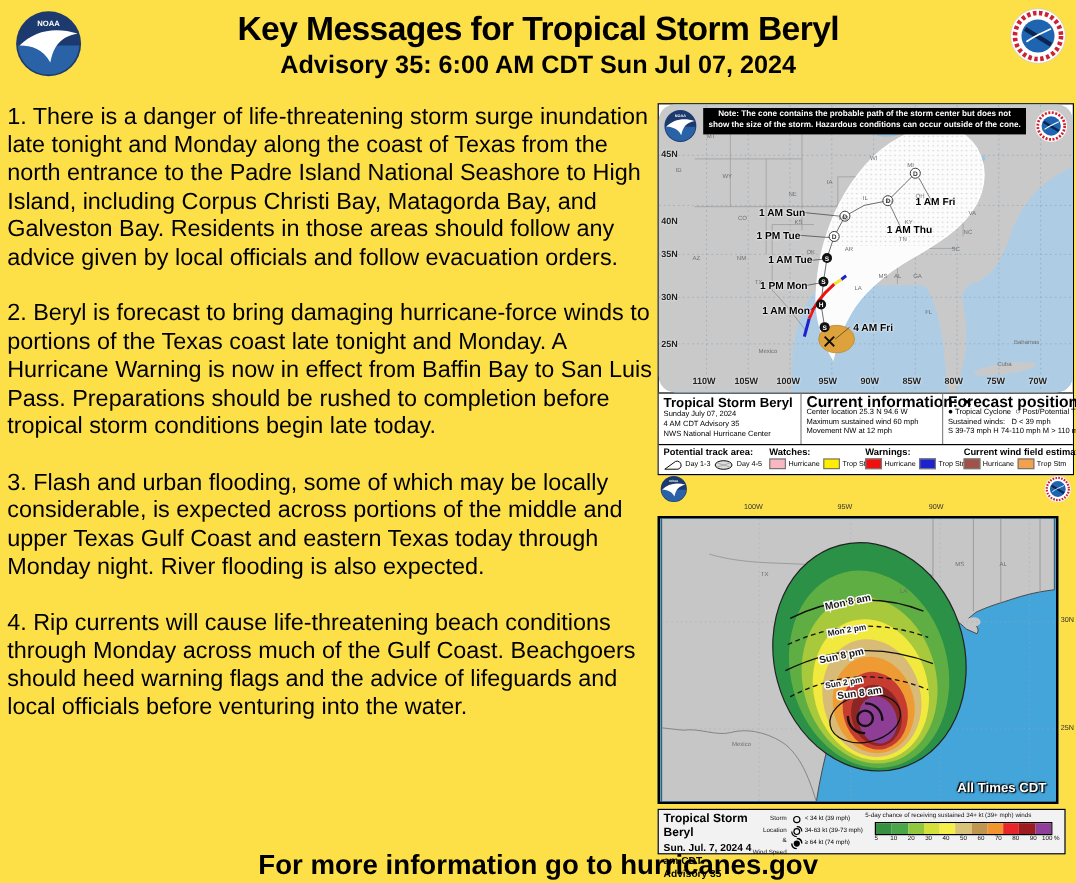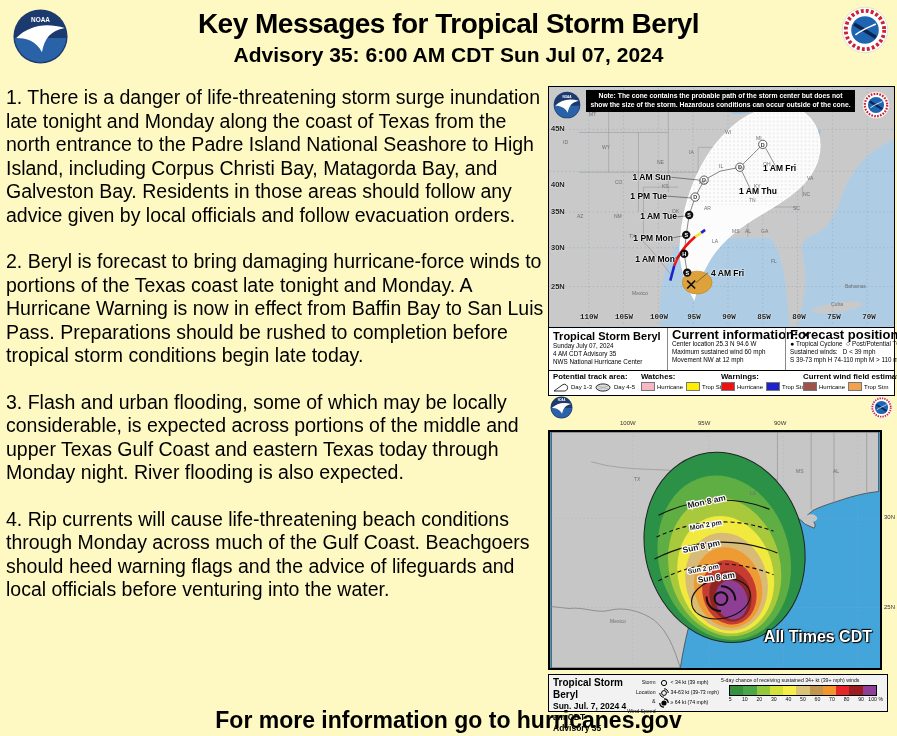--- a/index.html
+++ b/index.html
@@ -1,35 +1,35 @@
 <!DOCTYPE html>
 <html><head>
 <meta charset="utf-8">
 <style>
   html,body{margin:0;padding:0;background:#fff;}
-  .page{position:relative;width:897px;height:736px;background:#fef9c3;
+  .page{position:relative;width:897px;height:736px;background:#fde047;
         font-family:"Liberation Sans",sans-serif;color:#000;overflow:hidden;}
   
   .hdr-title{position:absolute;left:0;right:0;top:8px;text-align:center;
              font-size:28px;font-weight:bold;letter-spacing:-0.5px;}
   .hdr-sub{position:absolute;left:0;right:0;top:43px;text-align:center;
            font-size:21px;font-weight:bold;}
   .logo{position:absolute;}
   
   .messages{position:absolute;left:6px;top:86px;width:538px;
             font-size:19.5px;line-height:23.5px;color:#000;}
   .messages p{margin:0 0 23px 0;}
   
   .cone-panel{position:absolute;left:548px;top:86px;width:345px;border:1.5px solid #000;background:#fff;}
-  .map-area{position:relative;width:100%;height:240px;background:#aecde5;overflow:hidden;}
+  .map-area{position:relative;width:100%;height:240px;background:#aecde5;overflow:hidden;border-radius:14px;}
   .note-box{position:absolute;left:37px;top:3px;width:263px;background:#000;color:#fff;
             font-size:6.8px;font-weight:bold;text-align:center;line-height:1.3;padding:2px 3px;}
   .lat-lab,.lon-lab{position:absolute;font-size:7.5px;font-weight:bold;color:#222;
             text-shadow:0 0 2px #fff;}
-  .lon-lab{width:24px;text-align:center;font-family:Liberation Mono, monospace;}
+  .lon-lab{width:24px;}
   .tm{position:absolute;font-size:8.5px;font-weight:bold;white-space:nowrap;
       text-shadow:0 0 2px #fff,0 0 2px #fff;}
   .tm.ra{width:48px;text-align:right;}
   .st{position:absolute;font-size:5px;color:#6e6e6e;white-space:nowrap;}
   
   .info-bar{display:flex;border-top:1.5px solid #000;height:42px;background:#fff;}
   .info-col{padding:2px 4px;box-sizing:border-box;}
   .info-col+.info-col{border-left:1px solid #888;}
   .ic1{width:118px;} .ic2{width:118px;} .ic3{width:107px;}
   .info-h{font-size:13px;font-weight:bold;line-height:10px;white-space:nowrap;}
@@ -47,21 +47,21 @@
   
   .arrival-wrap{position:absolute;left:548px;top:396px;width:347px;}
   .arrival-title{position:relative;height:24px;}
   .arrival-title .t{position:absolute;left:30px;right:30px;top:4px;text-align:center;
                     font-size:11.5px;font-weight:bold;color:#e01f1f;}
   .axis-top{position:relative;height:10px;}
   .ax{position:absolute;font-size:6px;color:#333;top:0;}
   .arrival-map{position:relative;width:330px;height:236px;border:2px solid #000;
                background:#44a5da;overflow:hidden;}
   .rlab{position:absolute;left:336px;font-size:6px;color:#333;}
-  .all-times{position:absolute;right:8px;bottom:22px;font-size:16px;font-weight:bold;color:#fff;
+  .all-times{position:absolute;right:8px;bottom:5px;font-size:11px;font-weight:bold;color:#fff;
              text-shadow:1px 1px 1px #000,-1px -1px 1px #000,0 0 2px #000;}
   
   .arr-legend{display:flex;width:340px;height:38px;margin-top:4px;border:1px solid #000;
               background:#f2f2f2;box-sizing:border-box;}
   .al1{width:110px;padding:2px 0 0 4px;}
   .al1 .n{font-size:10px;font-weight:bold;line-height:12px;}
   .al1 .d{font-size:8.5px;font-weight:bold;line-height:11px;}
   .al2{width:92px;display:flex;padding-top:3px;}
   .al2 .lbls{width:34px;text-align:right;font-size:5.2px;line-height:9.5px;color:#111;}
   .al2 .syms{padding-left:3px;}

